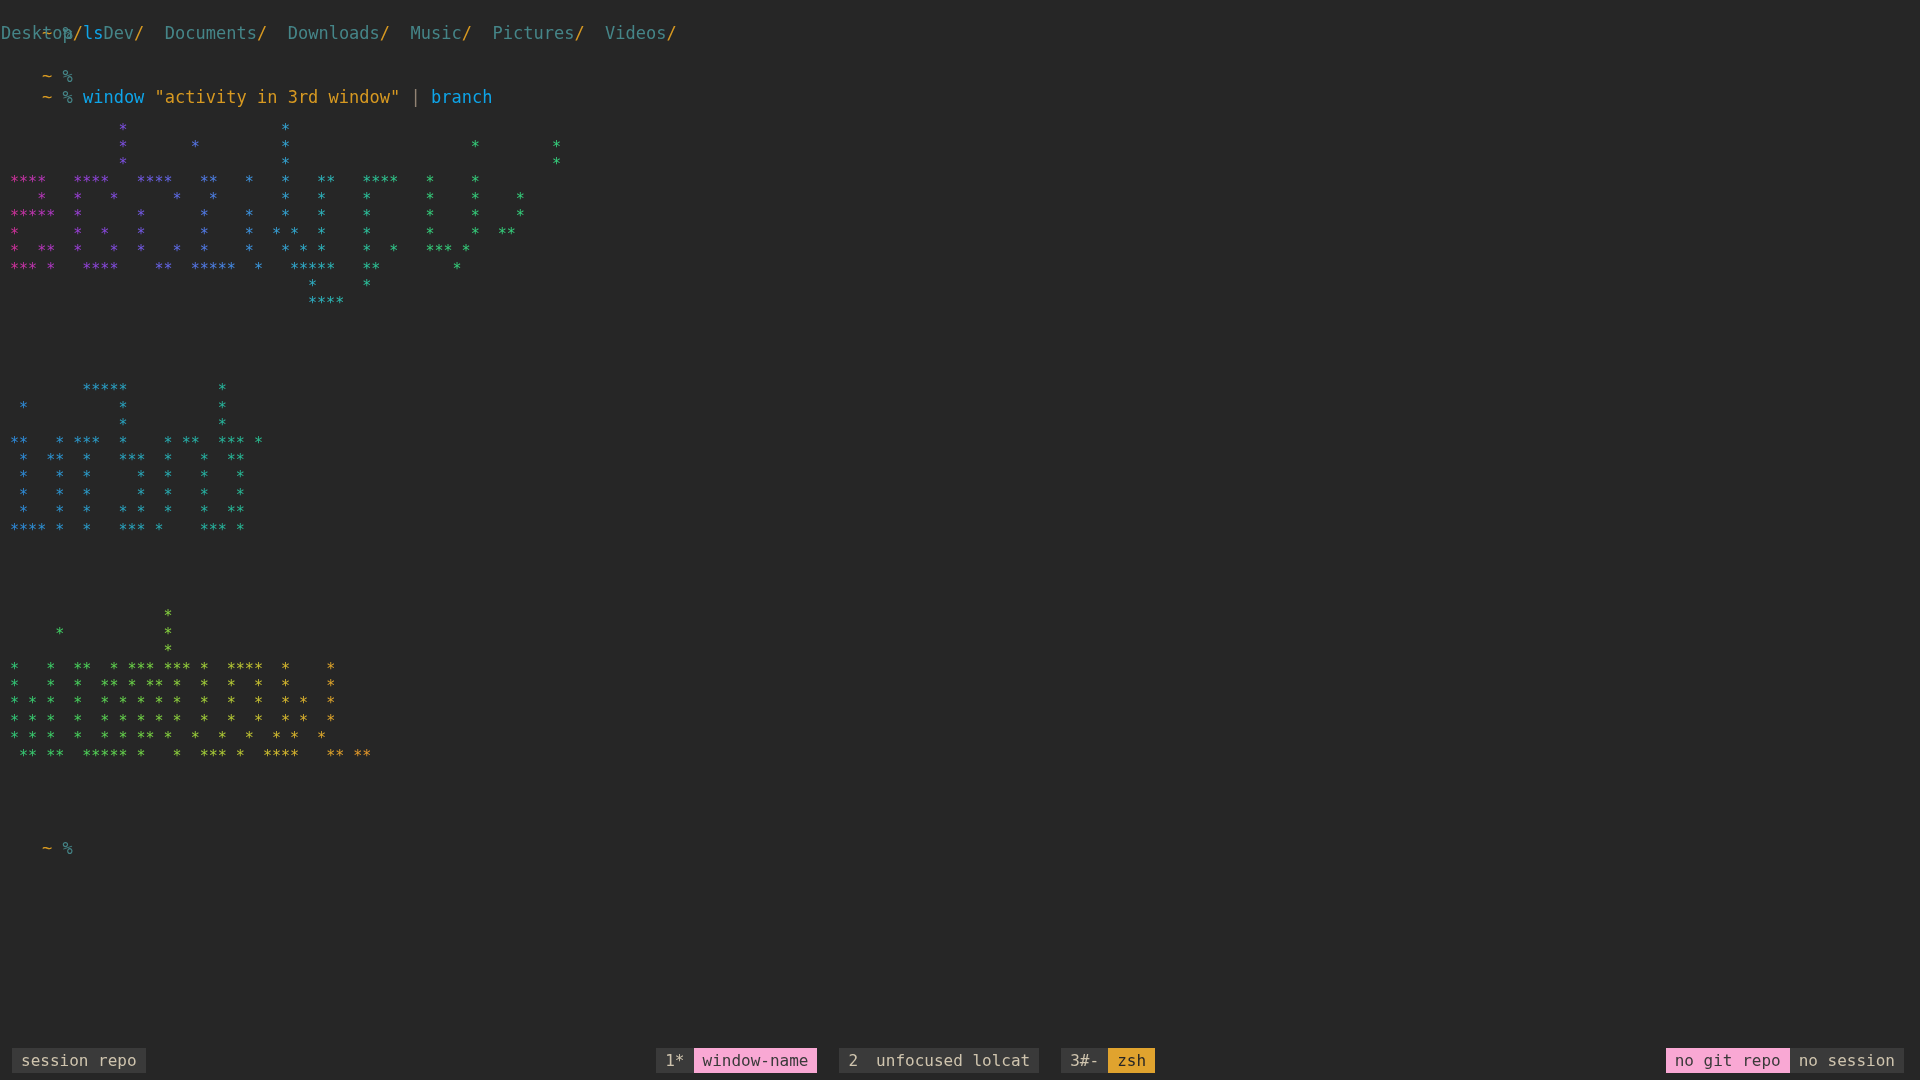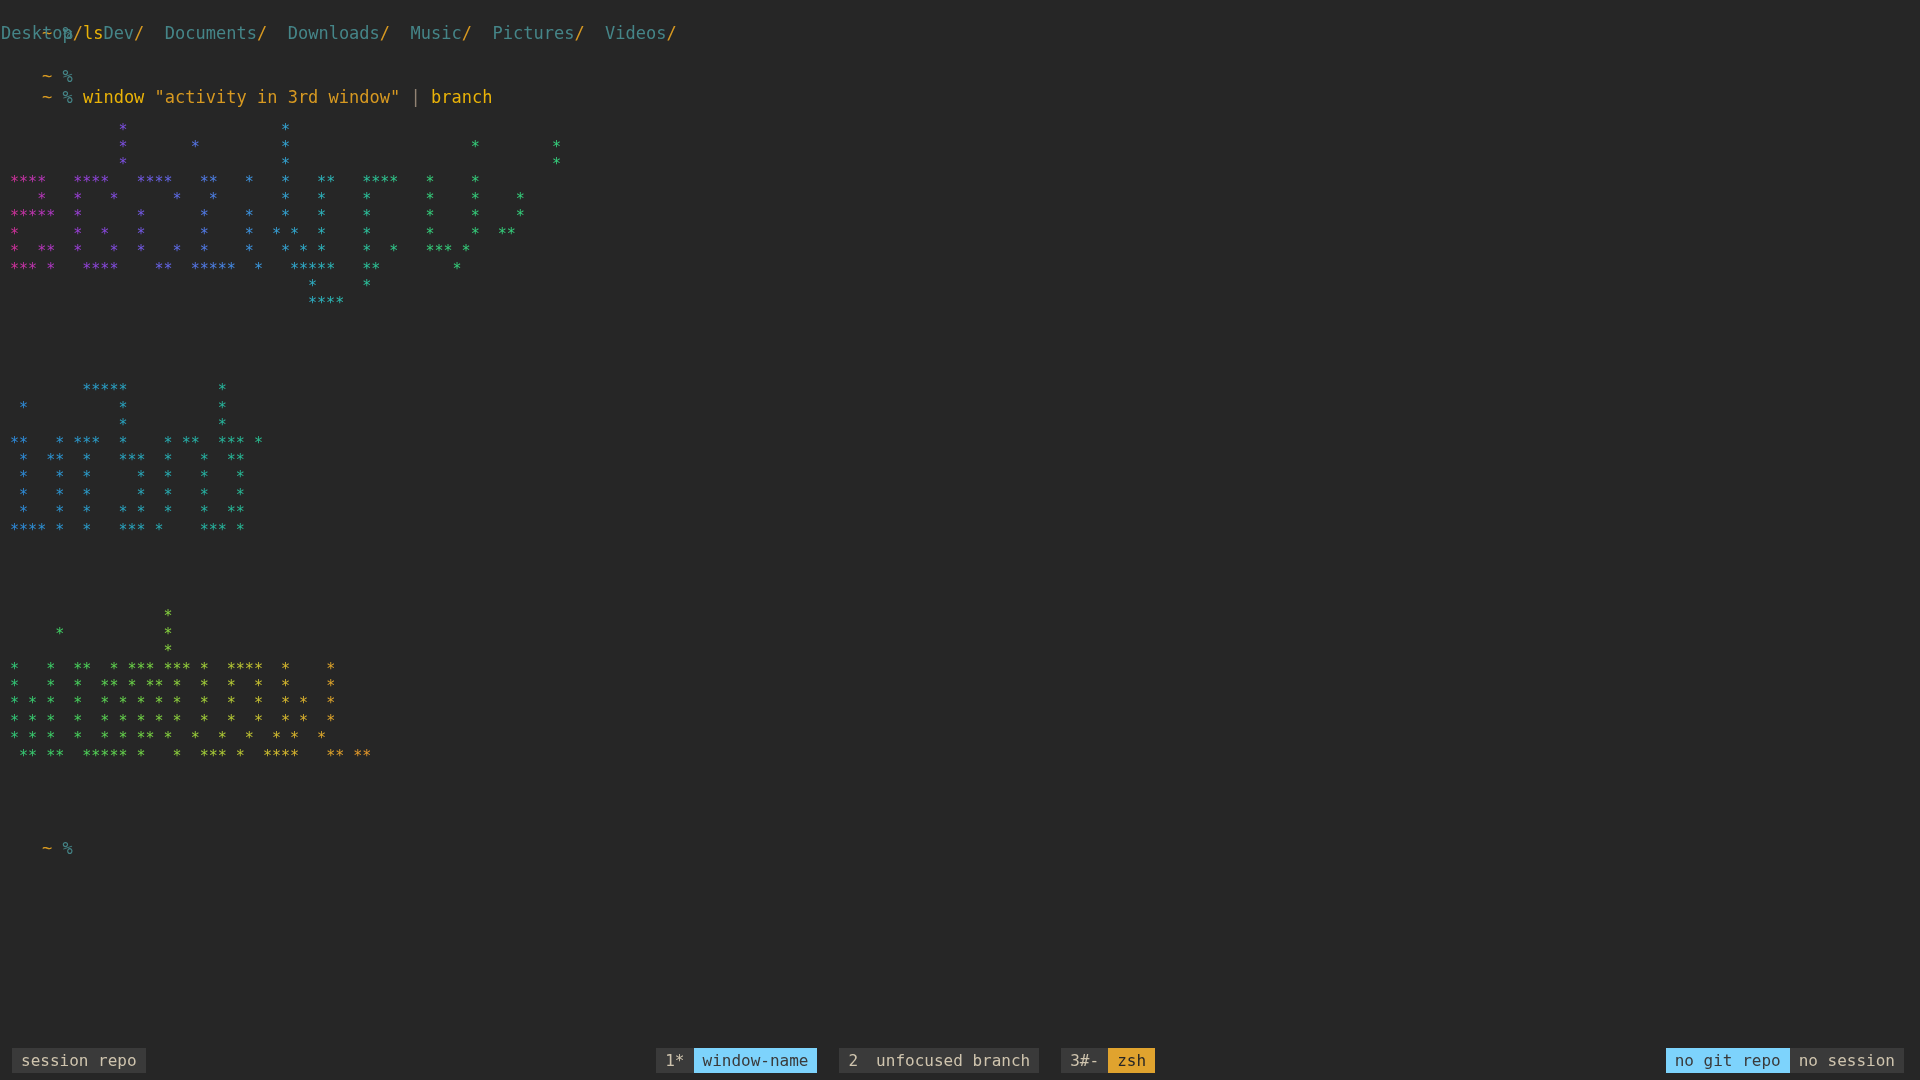--- a/index.html
+++ b/index.html
@@ -16,21 +16,21 @@
   .line {
     height:21.2px;
     line-height:21.2px;
     font-size:17px;
     letter-spacing:0px;
     white-space:pre;
     padding-left:1px;
   }
   .tilde  { color:#d79921; }
   .pct    { color:#458588; }
-  .cmd    { color:#eab308; }
+  .cmd    { color:#0ea5e9; }
   .str    { color:#d79921; }
   .pipe   { color:#928374; }
   .dir    { color:#458588; }
   .slash  { color:#d79921; }
   .sp     { color:transparent; }
 
   
   #banner { padding-left:1px; }
   .brow {
     height:17.4px;
@@ -53,21 +53,21 @@
   .sb-left  { display:flex; align-items:center; padding-left:12px; }
   .sb-mid   { flex:1; display:flex; align-items:center; justify-content:center; gap:22px; }
   .sb-right { display:flex; align-items:center; padding-right:16px; }
 
   .chip {
     height:25px; line-height:25px;
     padding:0 9px;
     white-space:pre;
   }
   .chip-dark   { background:#3a3a3a; color:#cfc4ae; }
-  .chip-light  { background:#7dd3fc; color:#3a3a3a; }
+  .chip-light  { background:#f9a8d4; color:#3a3a3a; }
   .chip-accent { background:#e0a32e; color:#262626; }
   .tabgroup { display:flex; }
 </style>
 </head>
 <body>
 
 <div id="terminal">
 
   <div class="line">
     <span class="tilde">~</span><span class="sp"> </span><span class="pct">%</span><span class="cmd"> ls</span>
@@ -138,21 +138,21 @@
   <div class="sb-left">
     <span class="chip chip-dark">session repo</span>
   </div>
   <div class="sb-mid" id="wins">
       <div class="tabgroup">
         <span class="chip chip-dark">1*</span>
         <span class="chip chip-light">window-name</span>
       </div>
       <div class="tabgroup">
         <span class="chip chip-dark">2</span>
-        <span class="chip chip-dark">unfocused branch</span>
+        <span class="chip chip-dark">unfocused lolcat</span>
       </div>
       <div class="tabgroup">
         <span class="chip chip-dark">3#-</span>
         <span class="chip chip-accent">zsh</span>
       </div>
     </div>
   <div class="sb-right" id="rightchips">
       <span class="chip chip-light">no git repo</span>
       <span class="chip chip-dark">no session</span>
     </div>

